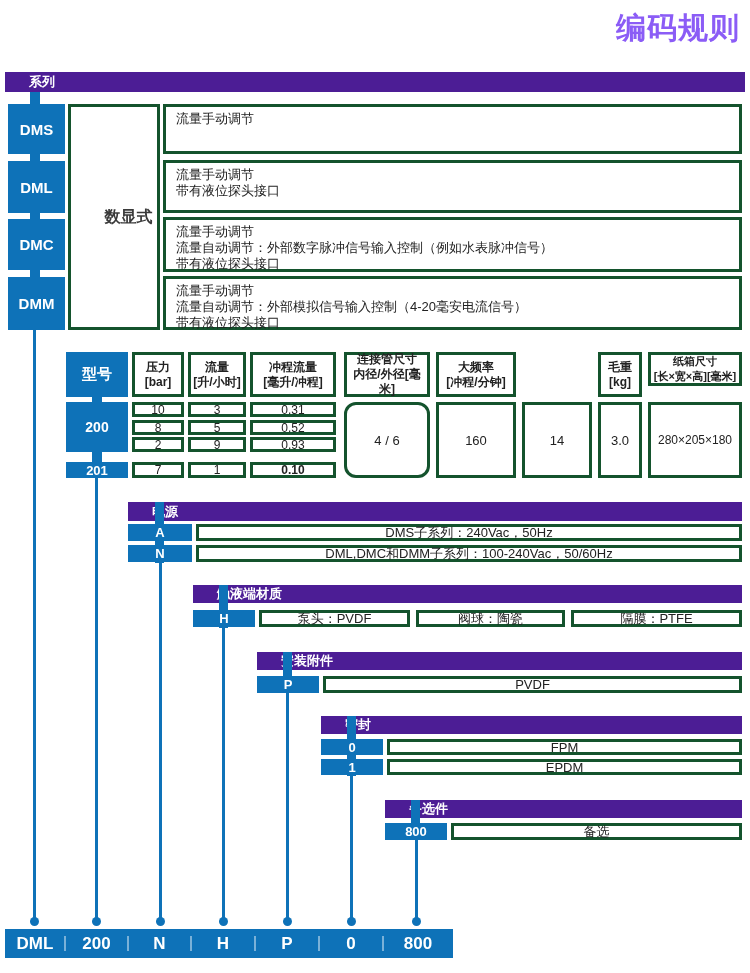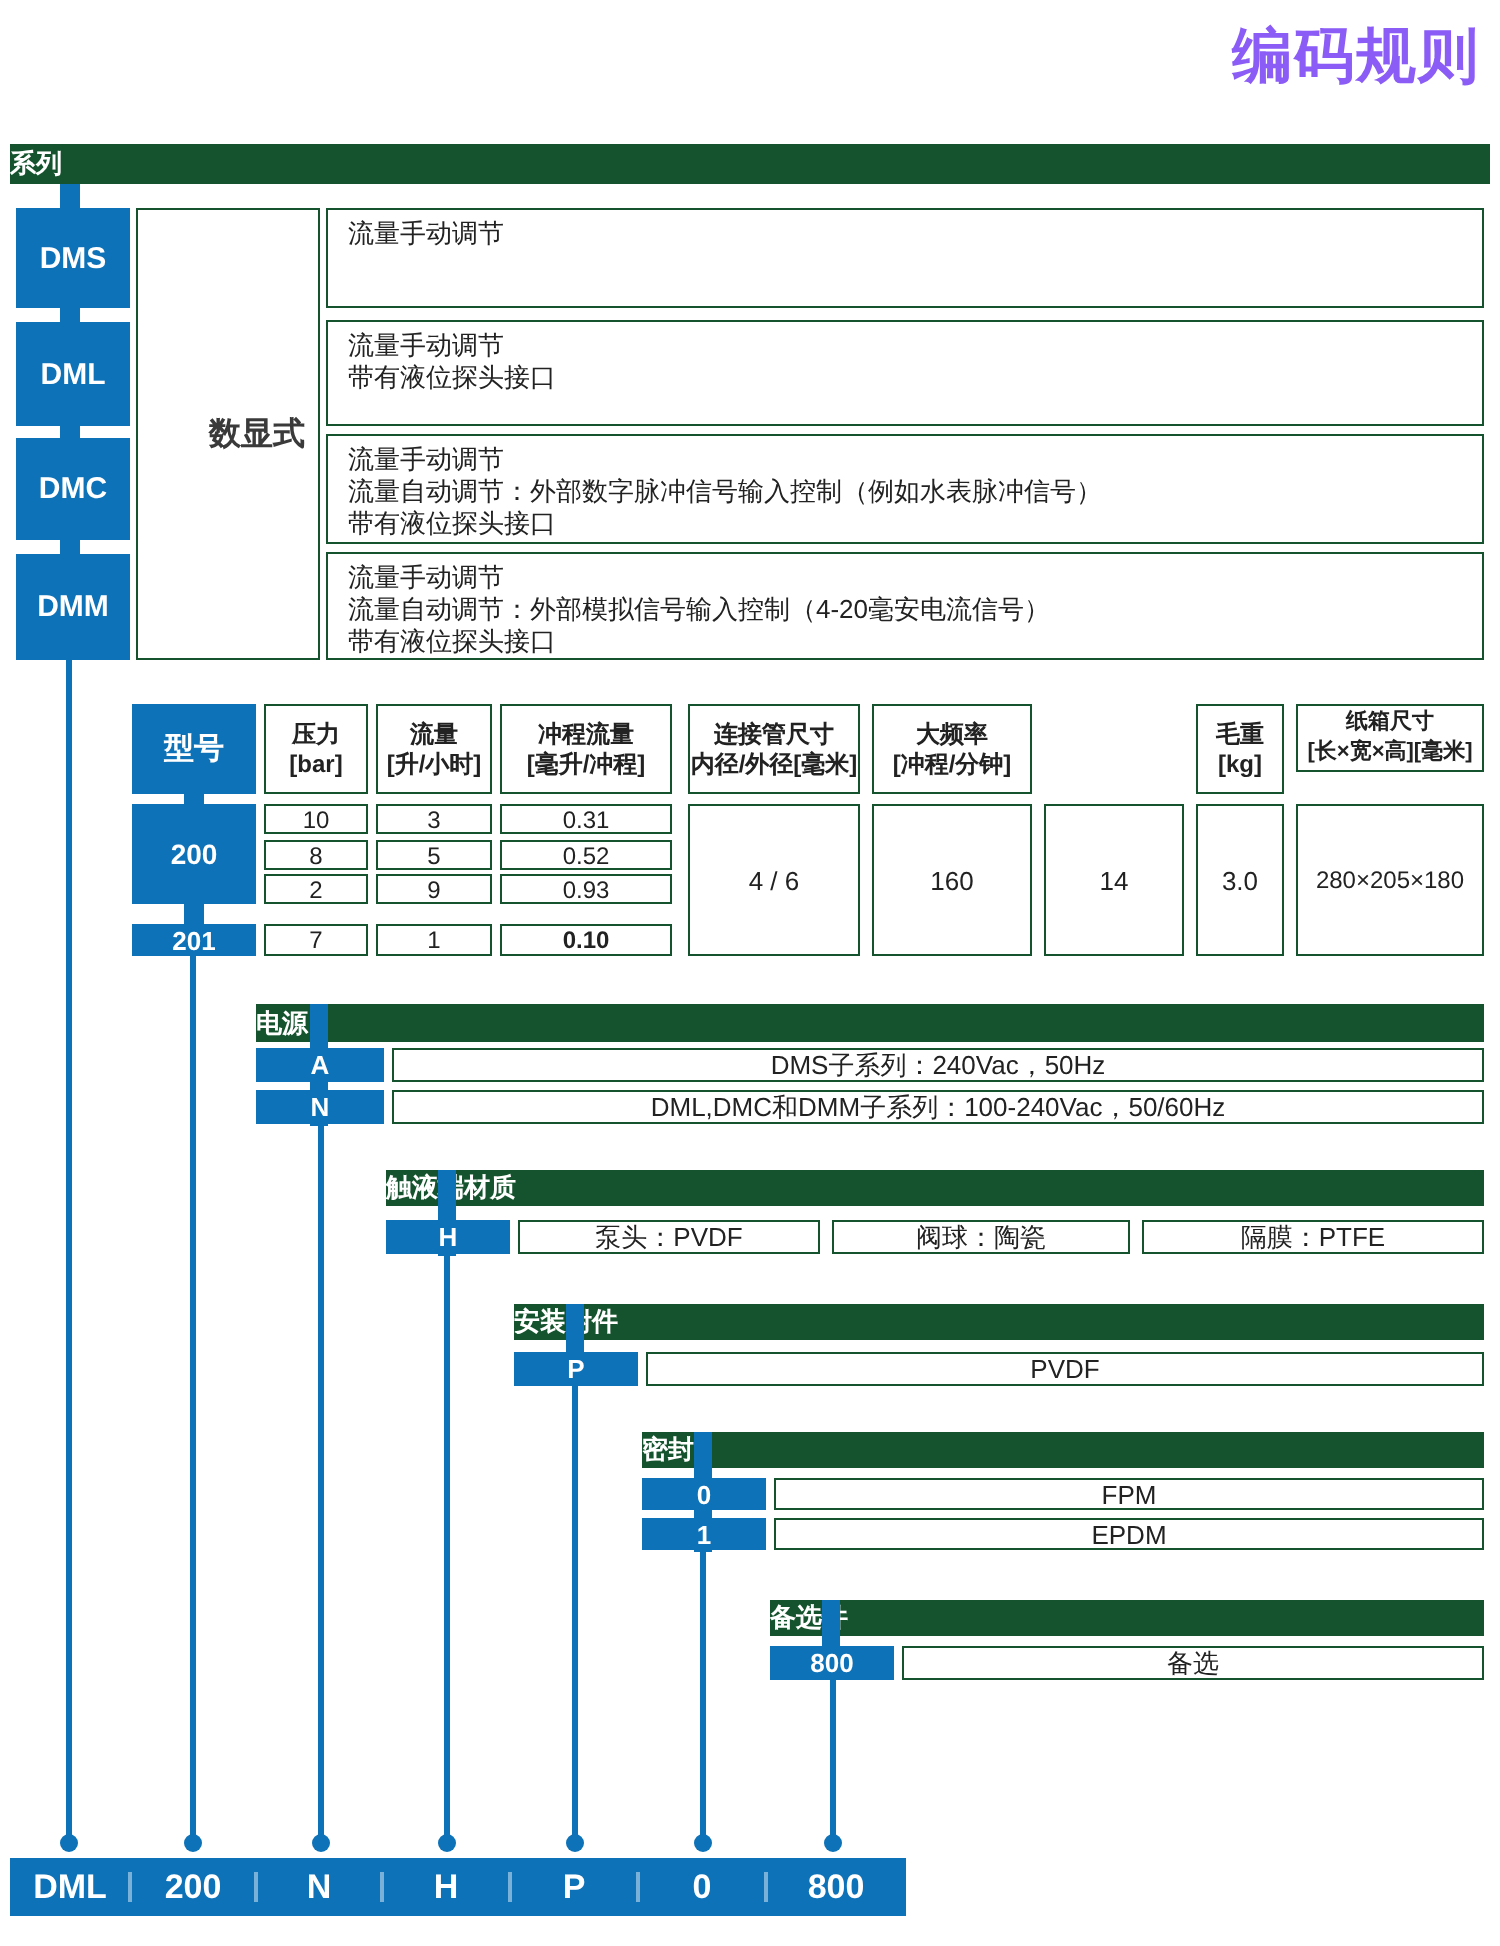--- a/index.html
+++ b/index.html
@@ -1,27 +1,27 @@
 <!DOCTYPE html>
 <html><head>
 <meta charset="utf-8">
 <style>
   html,body{margin:0;padding:0;background:#fff;}
   body{width:750px;height:973px;position:relative;font-family:"Liberation Sans",sans-serif;}
   .page{position:absolute;inset:0;background:#ffffff;overflow:hidden;}
 
   .title{position:absolute;top:8px;right:10px;font-size:30px;font-weight:bold;color:#8b5cf6;letter-spacing:1px;}
 
-  .secheader{position:absolute;background:#14532d;color:#fff;font-weight:bold;font-size:13px;
-             box-sizing:border-box;display:flex;align-items:center;padding-left:0;}
+  .secheader{position:absolute;background:#4c1d95;color:#fff;font-weight:bold;font-size:13px;
+             box-sizing:border-box;display:flex;align-items:center;padding-left:24px;}
 
   .key{position:absolute;background:#0e72b8;color:#fff;font-weight:bold;box-sizing:border-box;
        display:flex;align-items:center;justify-content:center;z-index:2;}
 
-  .box{position:absolute;background:#fff;border:1px solid #14532d;box-sizing:border-box;color:#222;z-index:2;}
+  .box{position:absolute;background:#fff;border:3px solid #14532d;box-sizing:border-box;color:#222;z-index:2;}
   .cell{display:flex;align-items:center;justify-content:center;font-size:12px;text-align:right;}
   .desc{font-size:13px;line-height:16px;padding:4px 10px;}
   .th{display:flex;flex-direction:column;align-items:center;justify-content:center;
       font-weight:bold;font-size:12px;line-height:15px;text-align:center;}
 
   .strip{position:absolute;background:#0e72b8;z-index:1;}
   .vline{position:absolute;background:#0e72b8;width:3px;z-index:0;}
   .dot{position:absolute;width:9px;height:9px;border-radius:50%;background:#0e72b8;z-index:2;}
 
   .grouplabel{display:flex;align-items:center;justify-content:center;font-weight:bold;
@@ -112,21 +112,21 @@
   <div class="box cell" style="left:188px;top:402px;width:58px;height:15px;">3</div>
   <div class="box cell" style="left:188px;top:420px;width:58px;height:15px;">5</div>
   <div class="box cell" style="left:188px;top:437px;width:58px;height:15px;">9</div>
   <div class="box cell" style="left:188px;top:462px;width:58px;height:16px;">1</div>
 
   <div class="box cell" style="left:250px;top:402px;width:86px;height:15px;">0.31</div>
   <div class="box cell" style="left:250px;top:420px;width:86px;height:15px;">0.52</div>
   <div class="box cell" style="left:250px;top:437px;width:86px;height:15px;">0.93</div>
   <div class="box cell" style="left:250px;top:462px;width:86px;height:16px;font-weight:bold;">0.10</div>
 
-  <div class="box cell" style="left:344px;top:402px;width:86px;height:76px;font-size:13px;">4 / 6</div>
+  <div class="box cell" style="left:344px;top:402px;width:86px;height:76px;font-size:13px;border-radius:12px;">4 / 6</div>
   <div class="box cell" style="left:436px;top:402px;width:80px;height:76px;font-size:13px;">160</div>
   <div class="box cell" style="left:522px;top:402px;width:70px;height:76px;font-size:13px;">14</div>
   <div class="box cell" style="left:598px;top:402px;width:44px;height:76px;font-size:13px;">3.0</div>
   <div class="box cell" style="left:648px;top:402px;width:94px;height:76px;">280×205×180</div>
 
   <div class="strip" style="left:155px;top:502px;width:9px;height:61px;"></div>
   <div class="secheader" style="left:128px;top:502px;width:614px;height:19px;">电源</div>
   <div class="key" style="left:128px;top:524px;width:64px;height:17px;font-size:13px;">A</div>
   <div class="box cell" style="left:196px;top:524px;width:546px;height:17px;font-size:13px;">DMS子系列：240Vac，50Hz</div>
   <div class="key" style="left:128px;top:545px;width:64px;height:17px;font-size:13px;">N</div>

